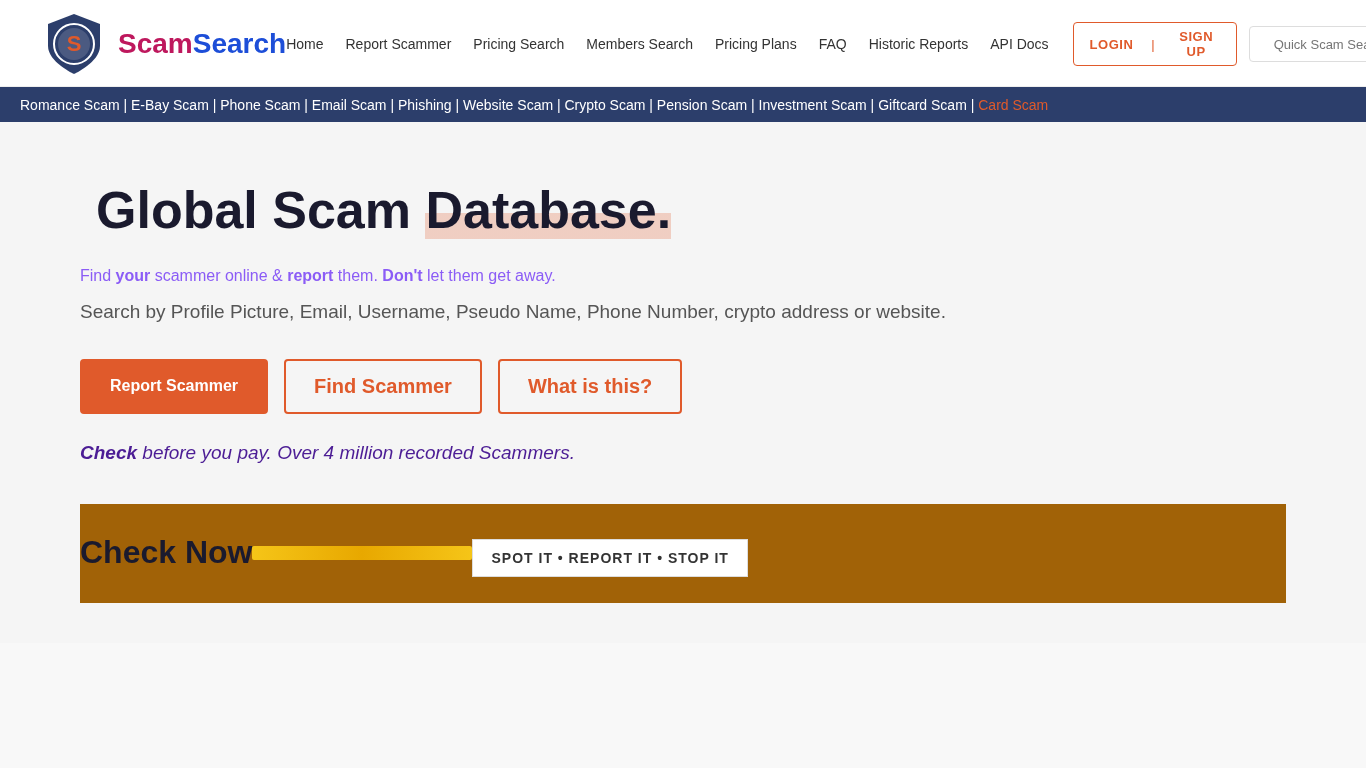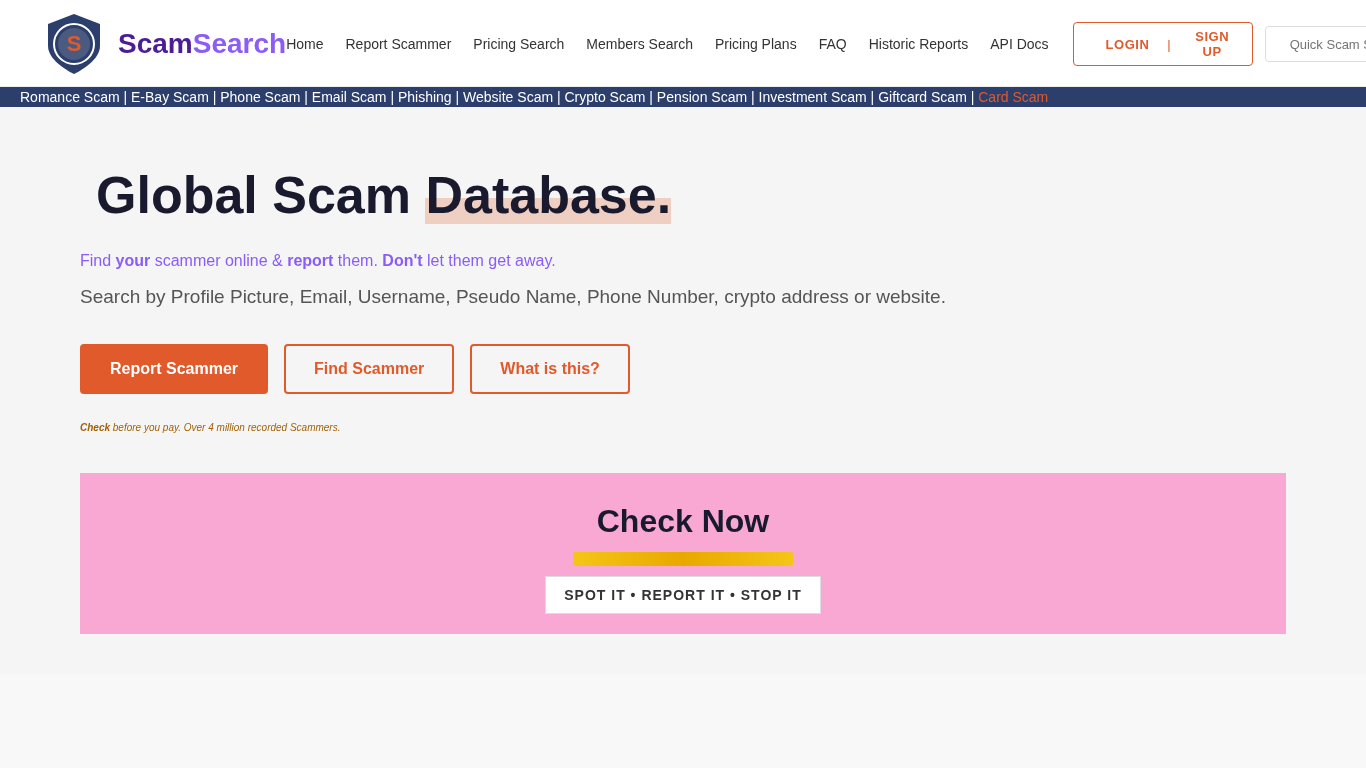--- a/index.html
+++ b/index.html
@@ -26,25 +26,25 @@
       width: 68px;
       height: 68px;
       position: relative;
     }
     .logo-text {
       font-size: 28px;
       font-weight: 400;
       line-height: 1;
     }
     .logo-text .scam {
-      color: #4c1d95;
+      color: #be185d;
       font-weight: 700;
     }
     .logo-text .search {
-      color: #8b5cf6;
+      color: #1d4ed8;
       font-weight: 700;
     }
     .header-nav {
       display: flex;
       align-items: center;
       gap: 24px;
       flex-direction: row;
       justify-content: flex-end;
     }
     .nav-links {
@@ -62,21 +62,20 @@
       display: flex;
       align-items: center;
       gap: 12px;
     }
     .auth-buttons {
       border: 1.5px solid #e05a2b;
       border-radius: 4px;
       display: flex;
       align-items: center;
       overflow: hidden;
-      padding-left: 16px;
     }
     .auth-btn {
       padding: 6px 16px;
       font-size: 13px;
       font-weight: 600;
       color: #e05a2b;
       letter-spacing: 0.5px;
       cursor: pointer;
       background: none;
       border: none;
@@ -111,21 +110,21 @@
       cursor: pointer;
       color: #666;
       font-size: 16px;
     }
 
     
     .ticker-banner {
       background: #2c3e6b;
       padding: 0;
       overflow: hidden;
-      height: 20px;
+      height: 35px;
       display: flex;
       align-items: center;
     }
     .ticker-content {
       white-space: nowrap;
       color: #fff;
       font-size: 14px;
       font-weight: 400;
       padding: 0 20px;
     }
@@ -174,39 +173,39 @@
       font-size: 16px;
       font-weight: 600;
       border-radius: 4px;
       cursor: pointer;
     }
     .btn-outline {
       background: transparent;
       color: #e05a2b;
       border: 2px solid #e05a2b;
       padding: 14px 28px;
-      font-size: 16px;
+      font-size: 20px;
       font-weight: 600;
       border-radius: 4px;
       cursor: pointer;
     }
     .hero-check-text {
-      font-size: 10px;
-      color: #a16207;
+      font-size: 19px;
+      color: #4c1d95;
     }
     .hero-check-text .bold { font-weight: 700; font-style: italic; }
     .hero-check-text .italic { font-style: italic; }
 
     
     .check-now-section {
       display: flex;
-      flex-direction: column;
+      flex-direction: row;
       align-items: center;
       padding: 30px 0 20px;
-      background: #f9a8d4;
+      background: #a16207;
     }
     .check-now-title {
       font-size: 32px;
       font-weight: 700;
       color: #1a1a2e;
       margin-bottom: 12px;
     }
     .check-now-bar {
       width: 220px;
       height: 14px;

